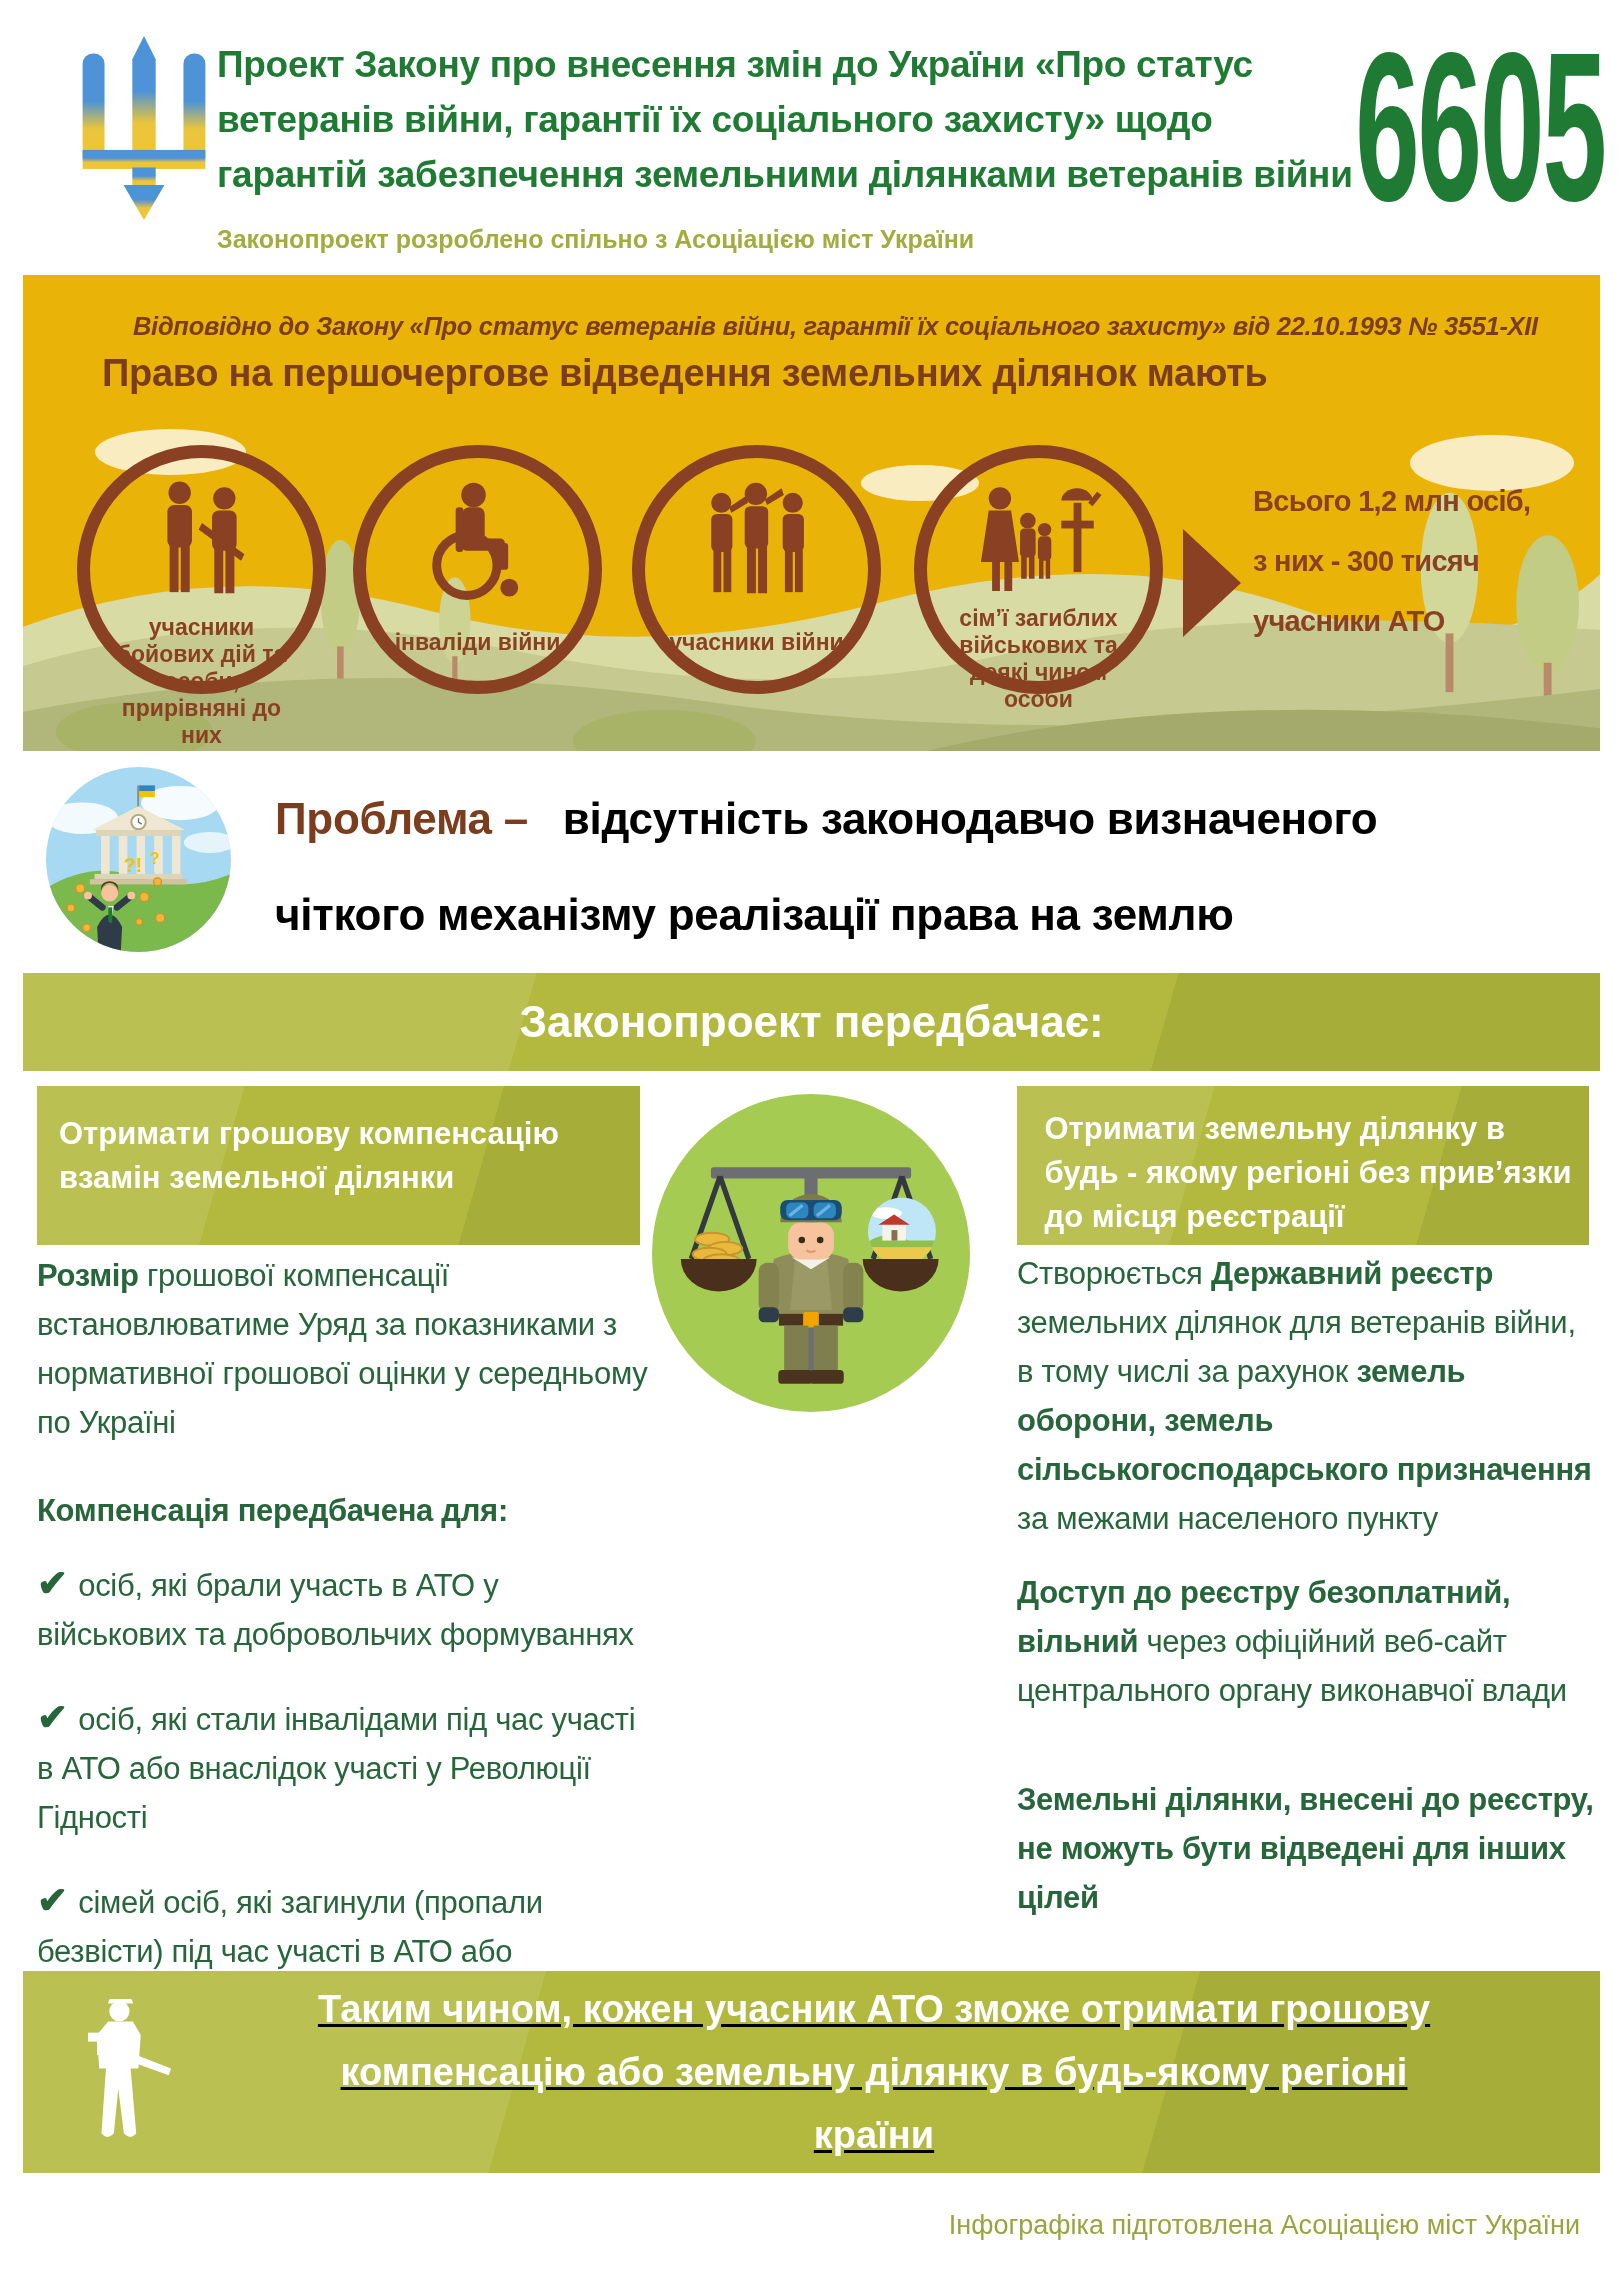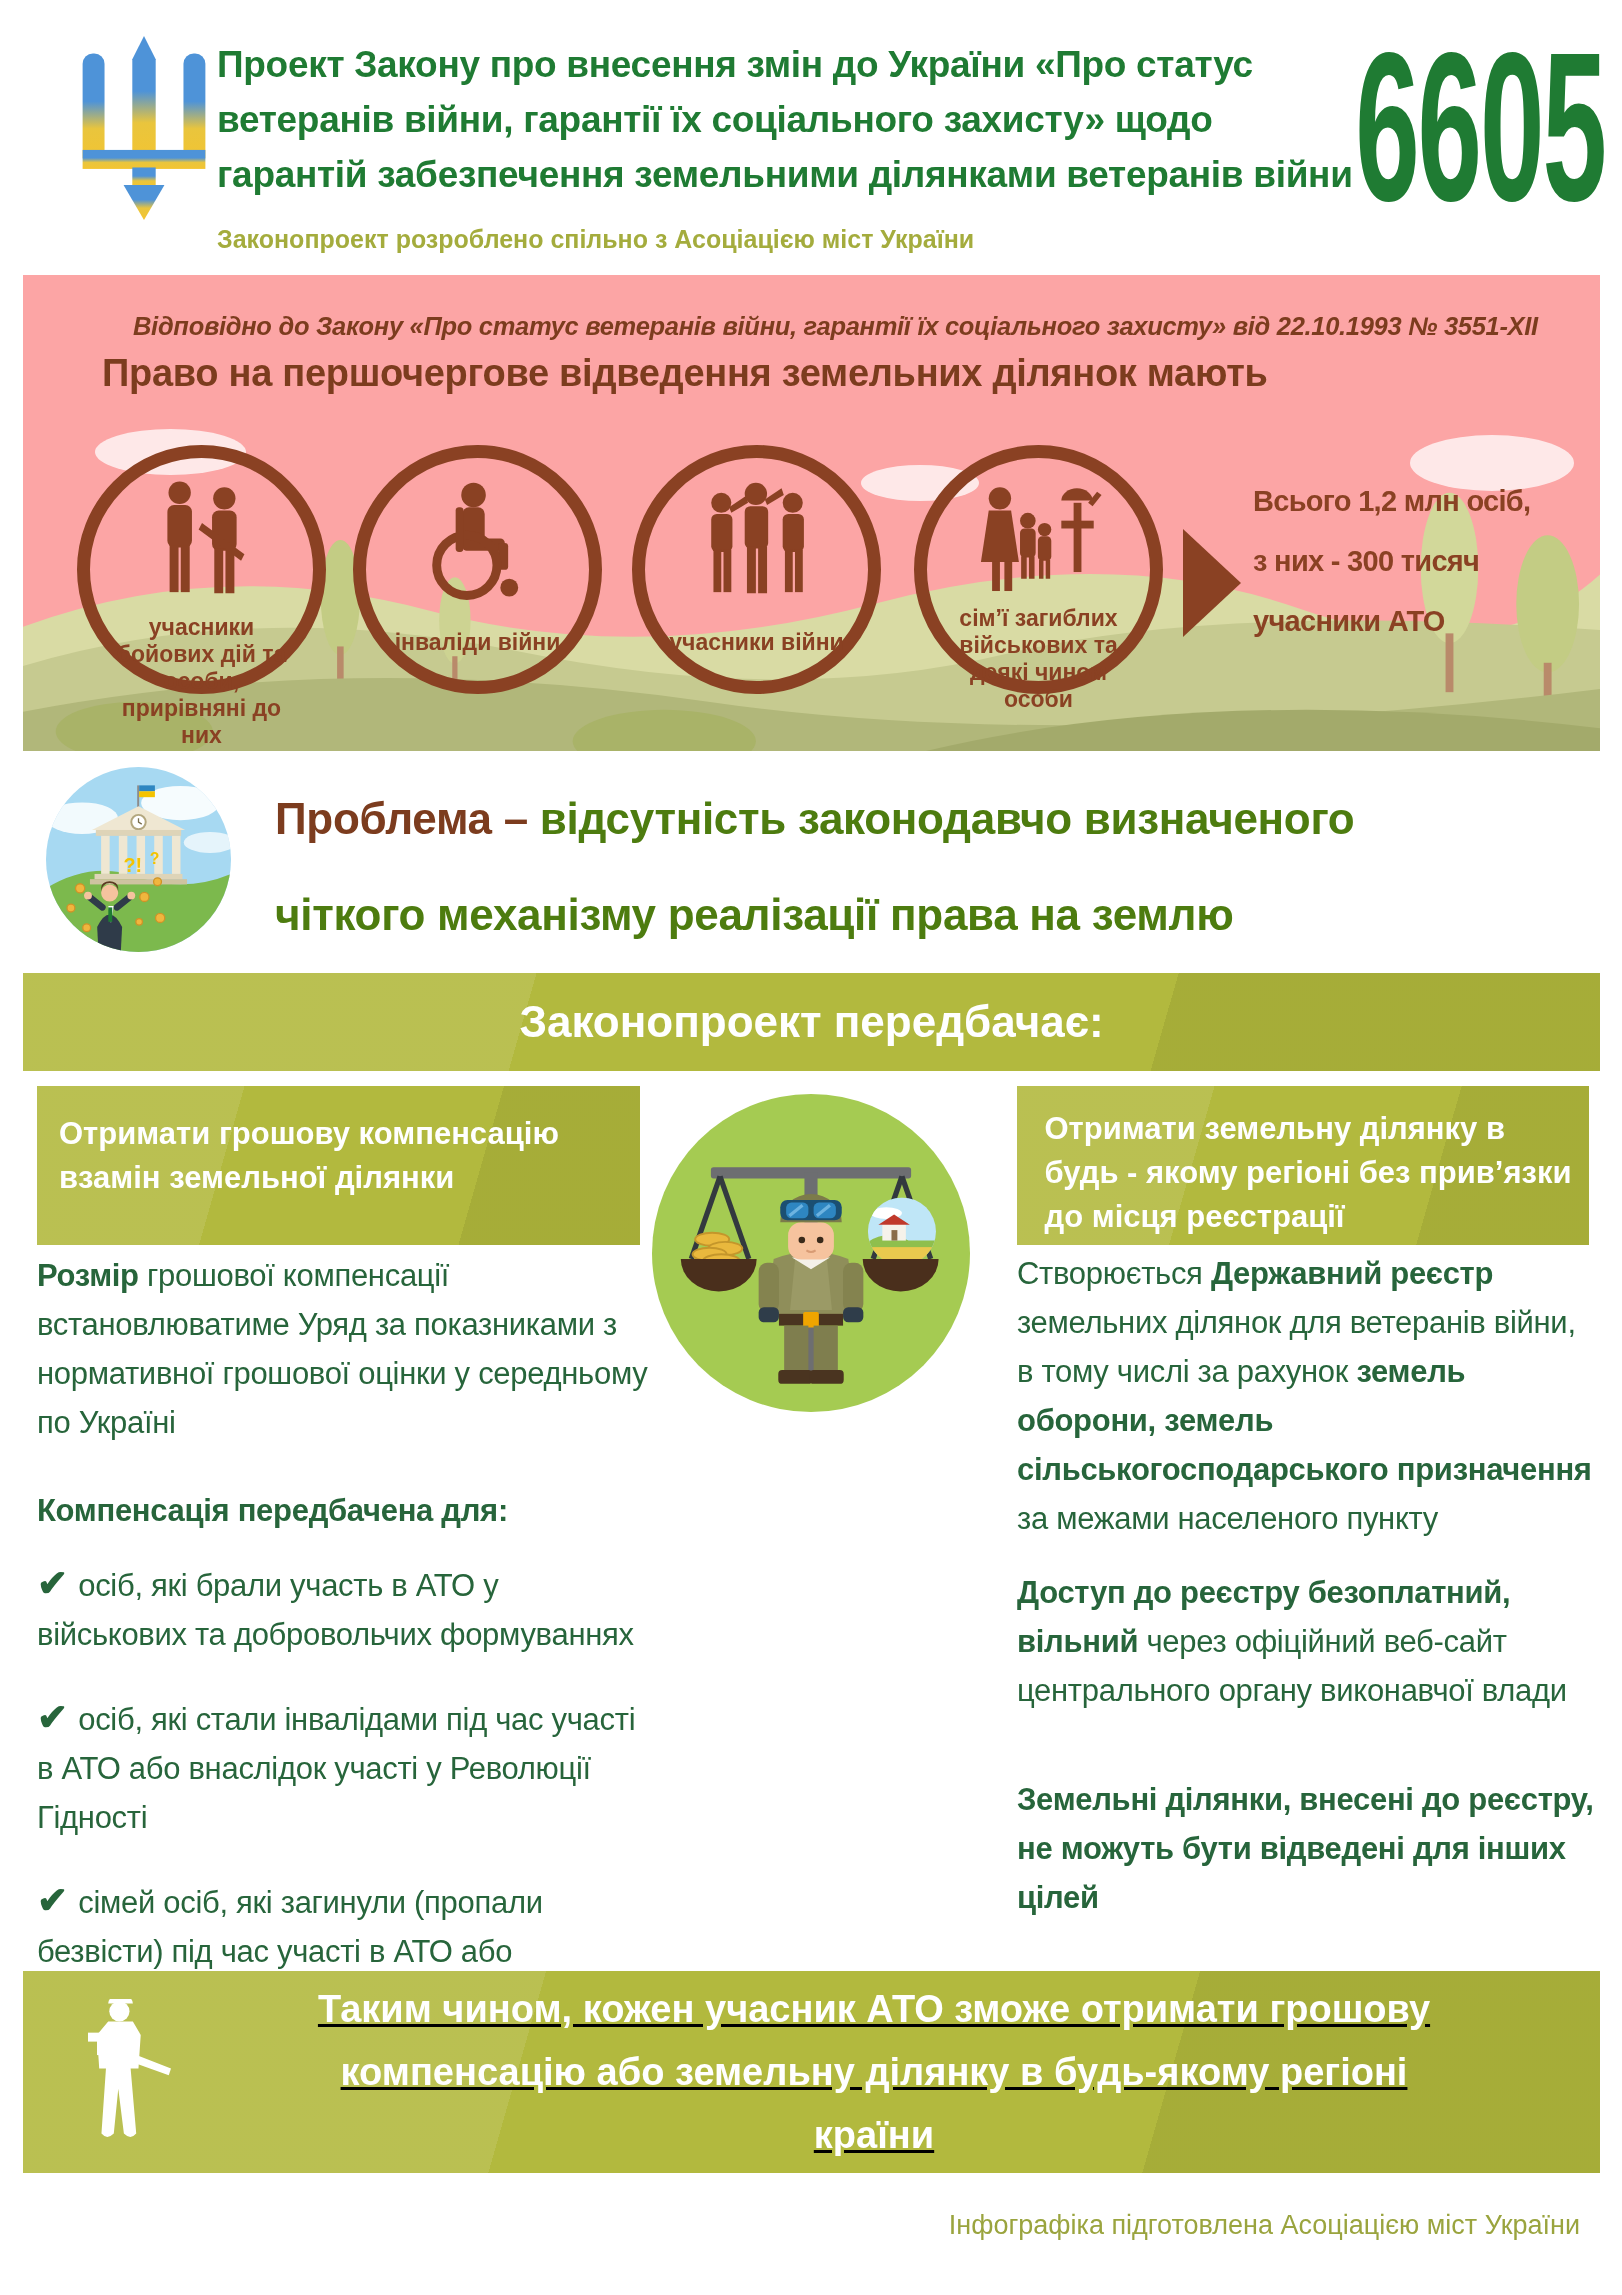--- a/index.html
+++ b/index.html
@@ -9,21 +9,21 @@
 
   
   .trident-box{left:62px;top:33px;width:164px;height:190px;}
   .header-title{left:217px;top:37px;width:1145px;font-size:37px;line-height:55px;font-weight:bold;
                 color:#1f7b33;letter-spacing:-0.3px;}
   .bill-number{right:18.3px;top:22px;font-size:211px;line-height:1;font-weight:bold;color:#1f7b33;
                transform:scaleX(0.55);transform-origin:top right;letter-spacing:-3.9px;}
   .header-subtitle{left:217px;top:225px;font-size:25px;font-weight:bold;color:#a4ac3d;}
 
   
-  .priority{left:23px;top:275px;width:1577px;height:476px;background:#fca5a5;overflow:hidden;}
+  .priority{left:23px;top:275px;width:1577px;height:476px;background:#eab308;overflow:hidden;}
   .landscape{left:0;bottom:0;width:1577px;height:281px;}
   .cloud{background:#ffffff;border-radius:50%;opacity:0.75;}
   .law-ref{left:110px;top:37px;width:1459px;font-size:25.5px;font-weight:bold;font-style:italic;
            color:#7c3c1e;letter-spacing:-0.3px;}
   .priority-heading{left:79px;top:77px;width:1479px;font-size:38px;font-weight:bold;
                     color:#7c3c1e;letter-spacing:-0.3px;}
   .category-circle{top:170px;width:249px;height:249px;border:13px solid #8a4123;border-radius:50%;
                    box-sizing:border-box;}
   .cat-icon{left:50%;top:18.3px;transform:translateX(-50%);width:134px;height:134px;}
   .category-label{left:50%;transform:translateX(-50%);width:204px;text-align:center;
@@ -31,21 +31,21 @@
   .arrow-right{left:1160px;top:254px;width:0;height:0;border-left:58px solid #8a4123;
                border-top:54px solid transparent;border-bottom:54px solid transparent;}
   .stats{left:1230px;top:196px;width:357px;font-size:29px;line-height:60px;font-weight:bold;
          color:#8a4123;letter-spacing:-0.7px;}
 
   
   .problem-illustration{left:46px;top:767px;width:185px;height:185px;}
   .problem-title{left:275px;top:771px;width:1178px;font-size:44px;line-height:96px;
                  font-weight:bold;letter-spacing:-0.3px;}
   .problem-title .problem-label{color:#7c3c1e;}
-  .problem-title .problem-text{color:#4d7c0f;}
+  .problem-title .problem-text{color:#000000;margin-left:23px;}
 
   
   .band{left:23px;top:973px;width:1577px;height:98px;background:#b2b93e;}
   .band::before,.conclusion::before,.bill-box::before{content:"";position:absolute;inset:0;
       background:linear-gradient(106deg,rgba(255,255,255,0.10) 0 32%,rgba(255,255,255,0) 32%),
                  linear-gradient(286deg,rgba(60,65,5,0.10) 0 28%,rgba(60,65,5,0) 28%);}
   .band-title{position:relative;display:block;width:100%;text-align:center;line-height:98px;
               font-size:44px;font-weight:bold;color:#ffffff;}
 
   

